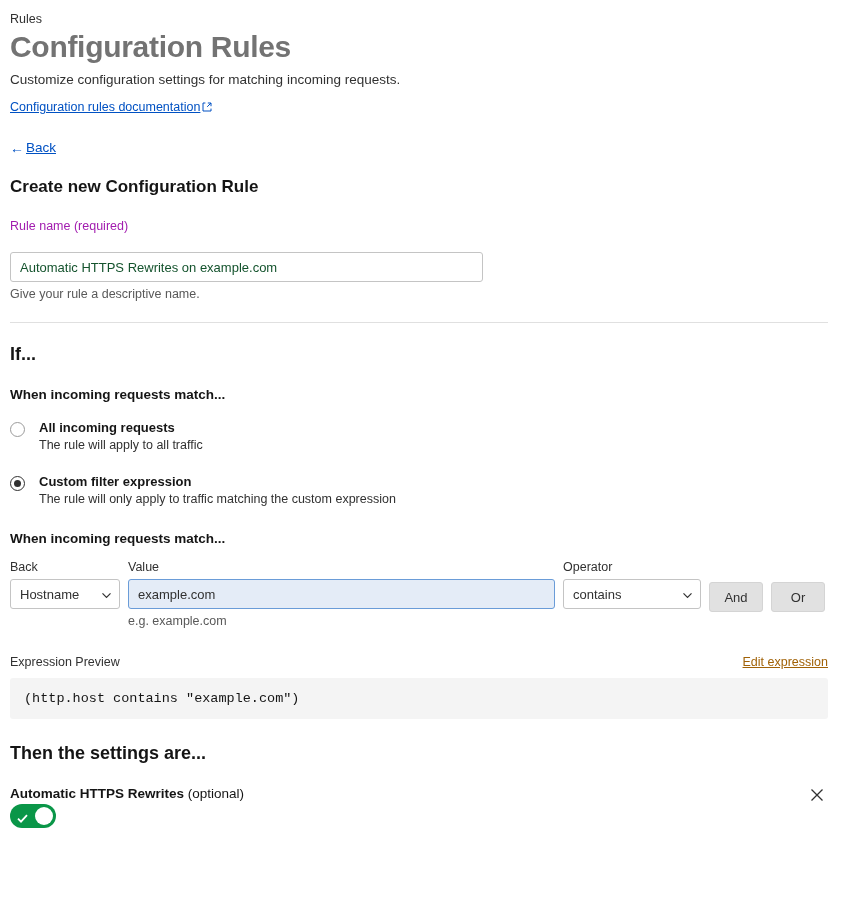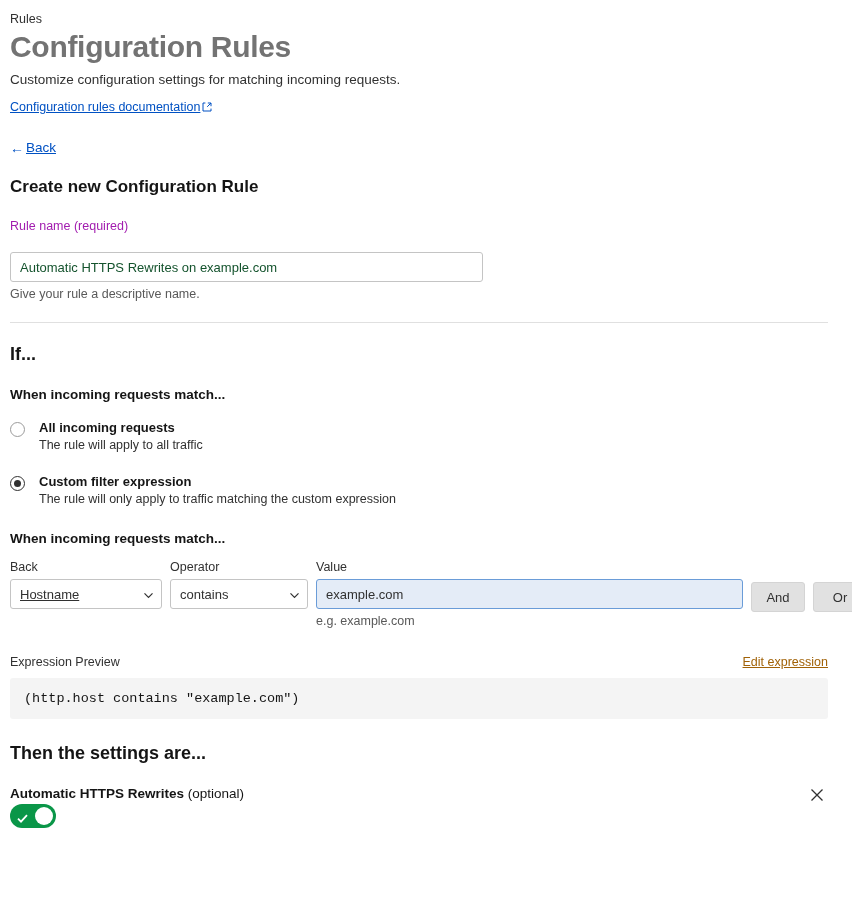--- a/index.html
+++ b/index.html
@@ -185,21 +185,21 @@
     padding: 0 26px 0 9px;
     cursor: pointer;
     position: relative;
   }
   .select-box .caret {
     position: absolute;
     right: 8px;
     top: 50%;
     transform: translateY(-50%);
   }
-  .field-select { width: 152px; text-decoration: underline; }
+  .field-select { width: 110px; }
   .operator-select { width: 138px; }
   .value-input {
     width: 427px;
     height: 30px;
     border: 1px solid #6a9cd8;
     border-radius: 3px;
     background: #e4ecf7;
     padding: 0 9px;
     font-size: 13px;
     color: #313131;
@@ -368,39 +368,39 @@
           <span class="caret">
             <svg width="9" height="6" viewBox="0 0 9 6">
                 <path d="M0.5 0.8L4.5 4.8L8.5 0.8" fill="none" stroke="#313131" stroke-width="1.2"></path>
               </svg>
           </span>
         </div>
       </div>
     </div>
 
     <div>
+      <div class="col-label">Value</div>
+      <input class="value-input" type="text" value="example.com" style="">
+      <div class="value-help">e.g. example.com</div>
+    </div>
+
+    <div>
       <div class="col-label">Operator</div>
       <div class="select-wrap">
         <div class="select-box operator-select">
           <span>contains</span>
           <span class="caret">
             <svg width="9" height="6" viewBox="0 0 9 6">
                 <path d="M0.5 0.8L4.5 4.8L8.5 0.8" fill="none" stroke="#313131" stroke-width="1.2"></path>
               </svg>
           </span>
         </div>
       </div>
     </div>
 
-    <div>
-      <div class="col-label">Value</div>
-      <input class="value-input" type="text" value="example.com" style="">
-      <div class="value-help">e.g. example.com</div>
-    </div>
-
     <div style="padding-top:22px;">
       <button class="btn-gray">And</button>
     </div>
     <div style="padding-top:22px;">
       <button class="btn-gray">Or</button>
     </div>
   </div>
 
   <div class="preview-head">
     <span class="preview-label">Expression Preview</span>

